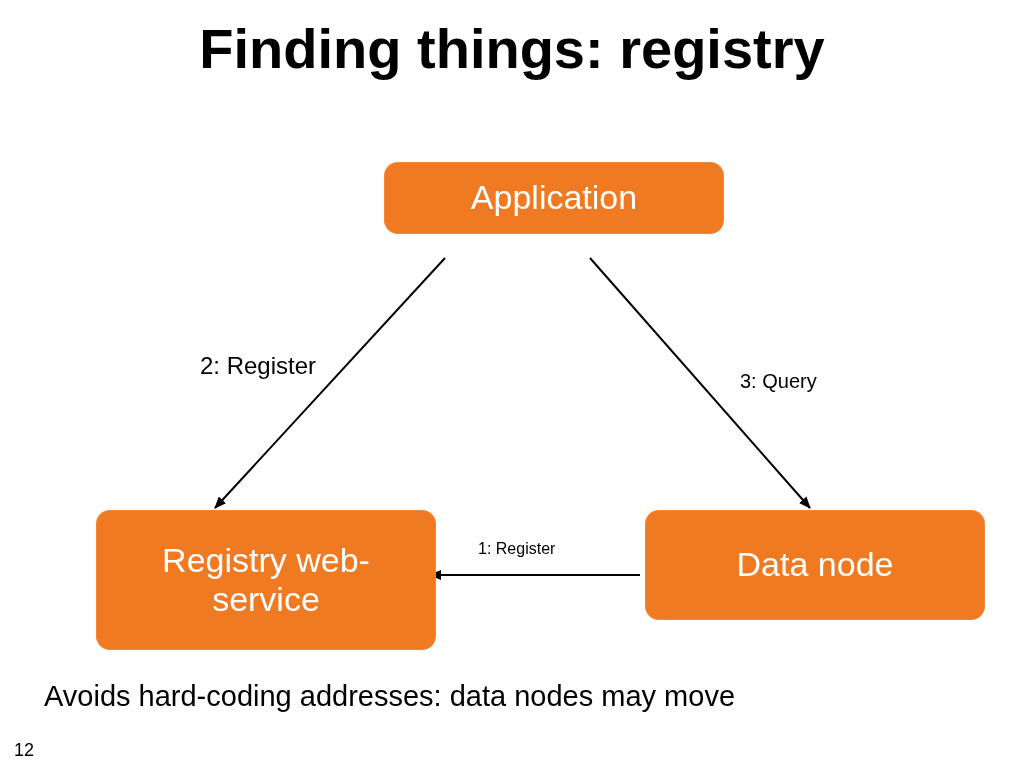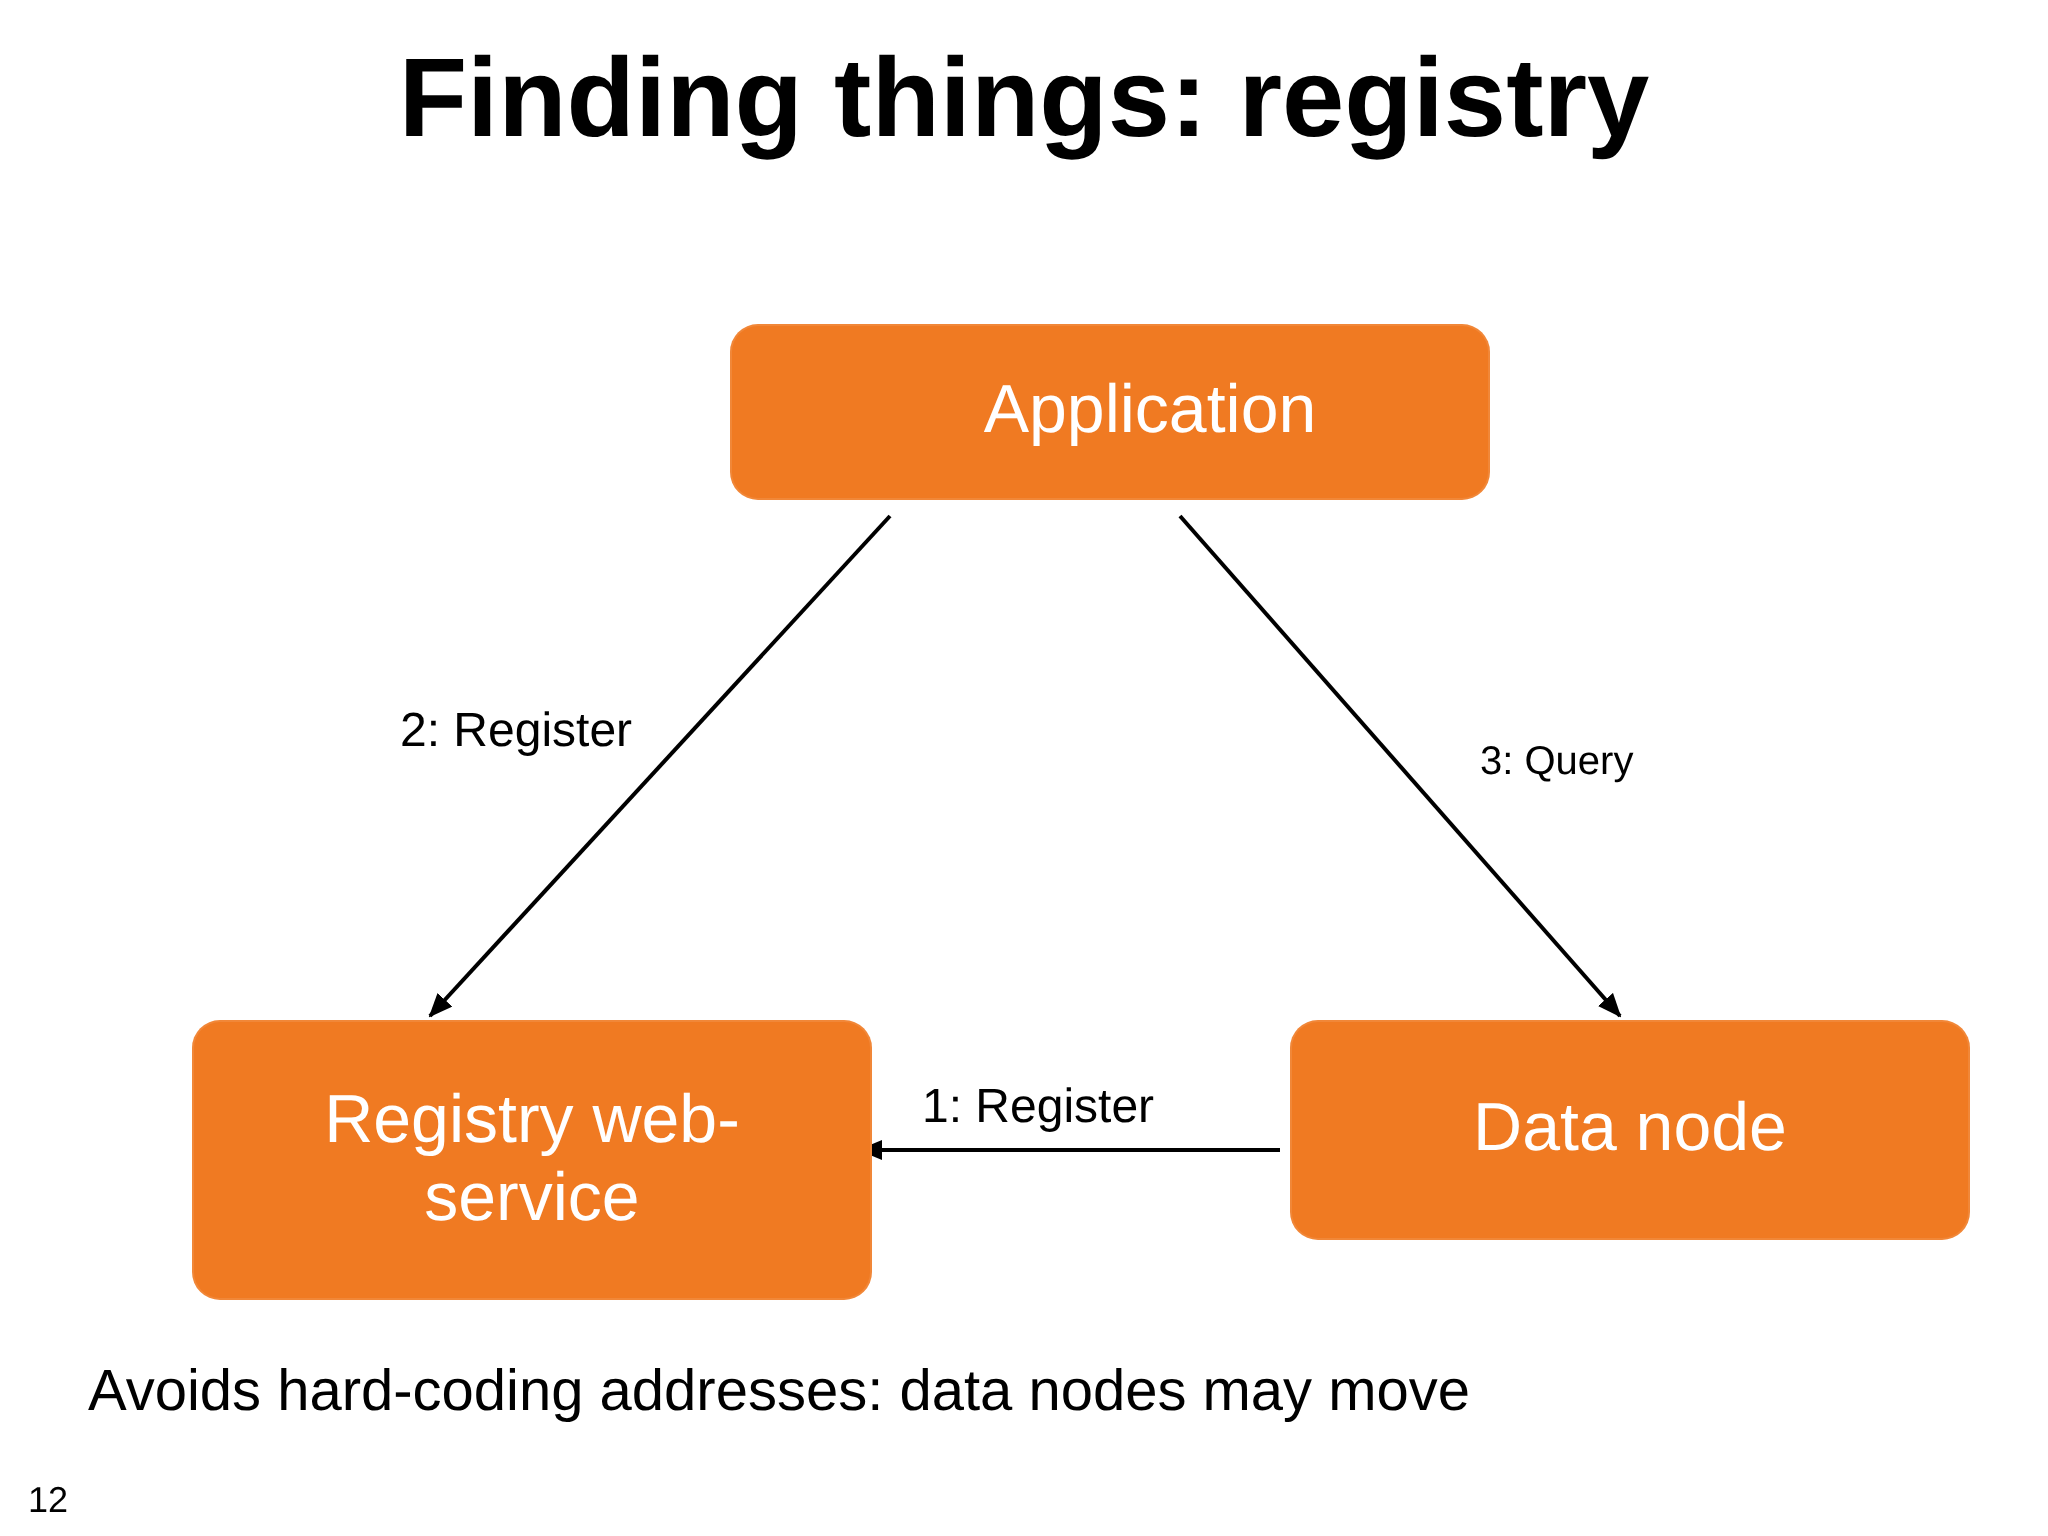--- a/index.html
+++ b/index.html
@@ -29,25 +29,24 @@
     border-radius: 14px;
     display: flex;
     align-items: center;
     justify-content: center;
     text-align: center;
     font-size: 34px;
     line-height: 1.15;
     box-shadow: inset 0 0 0 1px rgba(255,255,255,0.1);
   }
   .node-application {
-    left: 365px;
+    left: 384px;
     top: 162px;
     width: 340px;
-    height: 88px;
-    padding-left: 40px;
+    height: 72px;
   }
   .node-registry {
     left: 96px;
     top: 510px;
     width: 340px;
     height: 140px;
   }
   .node-data {
     left: 645px;
     top: 510px;
@@ -61,23 +60,23 @@
     font-size: 24px;
   }
   .label-query {
     position: absolute;
     left: 740px;
     top: 370px;
     font-size: 20px;
   }
   .label-register {
     position: absolute;
-    left: 461px;
+    left: 478px;
     top: 540px;
-    font-size: 24px;
+    font-size: 16px;
   }
   .caption {
     position: absolute;
     left: 44px;
     top: 680px;
     font-size: 29px;
   }
   .page-number {
     position: absolute;
     left: 14px;

